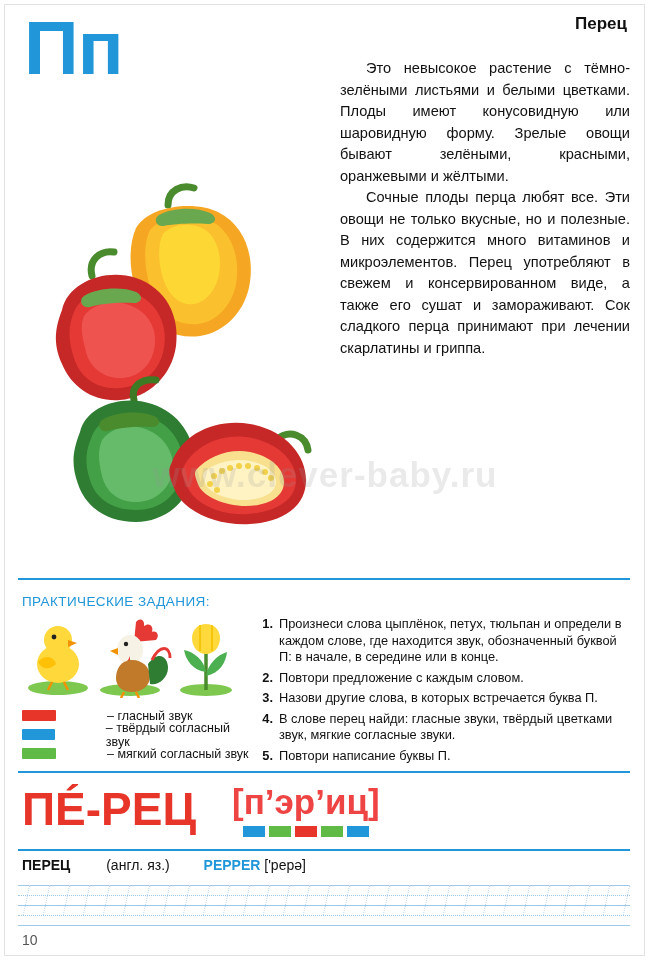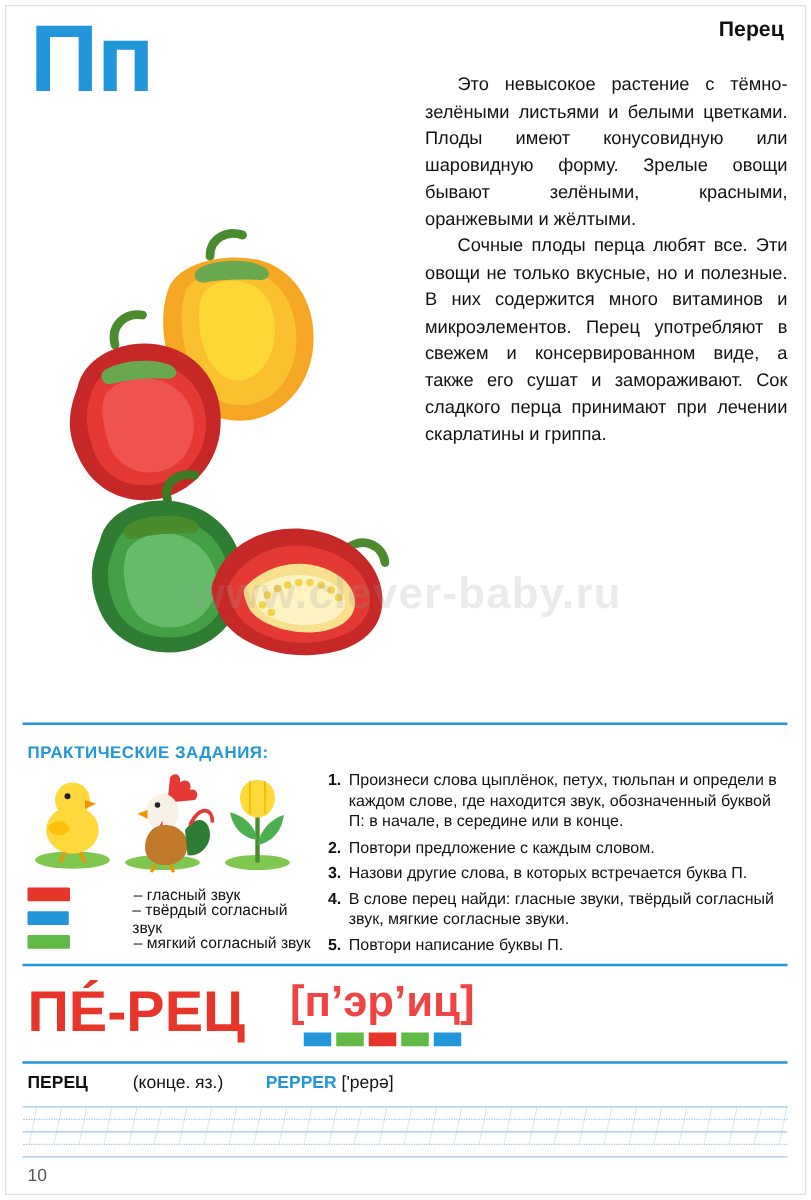--- a/index.html
+++ b/index.html
@@ -109,21 +109,21 @@
     height: 2px;
     background: #2196d8;
   }
 
   
   .tasks-title {
     position: absolute;
     left: 22px;
     top: 594px;
     font-size: 13.5px;
-    font-weight: bold;
+    font-weight: normal;
     color: #2196d8;
     letter-spacing: 0.4px;
   }
 
   .mini-pics {
     position: absolute;
     left: 24px;
     top: 616px;
     width: 220px;
     height: 82px;
@@ -401,21 +401,21 @@
     <div class="task-item">
       <span class="task-num">2.</span>
       <span class="task-text">Повтори предложение с каждым словом.</span>
     </div>
     <div class="task-item">
       <span class="task-num">3.</span>
       <span class="task-text">Назови другие слова, в которых встречается буква П.</span>
     </div>
     <div class="task-item">
       <span class="task-num">4.</span>
-      <span class="task-text">В слове перец найди: гласные звуки, твёрдый согласный звук, мягкие согласные звуки.</span>
+      <span class="task-text">В слове перец найди: гласные звуки, твёрдый цветками звук, мягкие согласные звуки.</span>
     </div>
     <div class="task-item">
       <span class="task-num">5.</span>
       <span class="task-text">Повтори написание буквы П.</span>
     </div>
   </div>
 
   <div class="divider2"></div>
 
   <div class="word-big">ПÉ-РЕЦ</div>
@@ -426,21 +426,21 @@
     <span class="bar b-green"></span>
     <span class="bar b-red"></span>
     <span class="bar b-green"></span>
     <span class="bar b-blue"></span>
   </div>
 
   <div class="divider3"></div>
 
   <div class="translation-row">
     <span class="tr-ru">ПЕРЕЦ</span>
-    <span class="tr-lang">(конце. яз.)</span>
+    <span class="tr-lang">(англ. яз.)</span>
     <span class="tr-en">PEPPER</span>
     <span class="tr-ipa">['pepə]</span>
   </div>
 
   <div class="copybook">
     <div class="cb-solid" style="top:0px;"></div>
     <div class="cb-line" style="top:10px;"></div>
     <div class="cb-solid" style="top:20px;"></div>
     <div class="cb-line" style="top:30px;"></div>
     <div class="cb-solid" style="top:40px;"></div>

